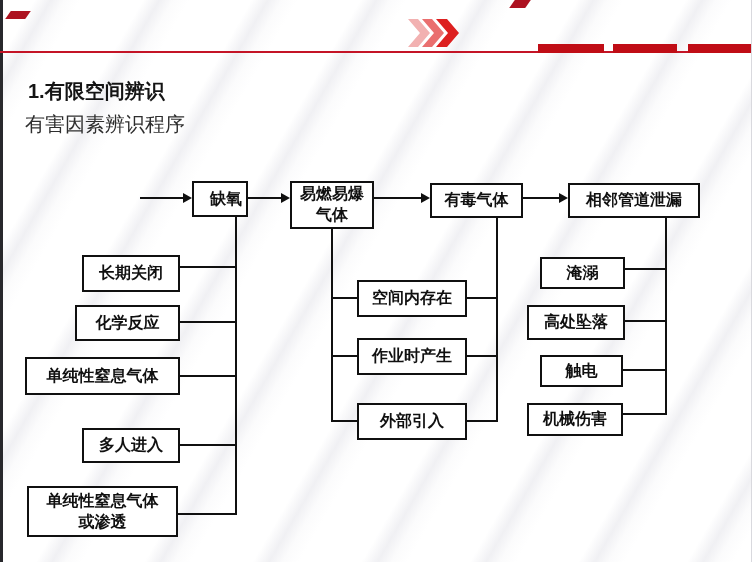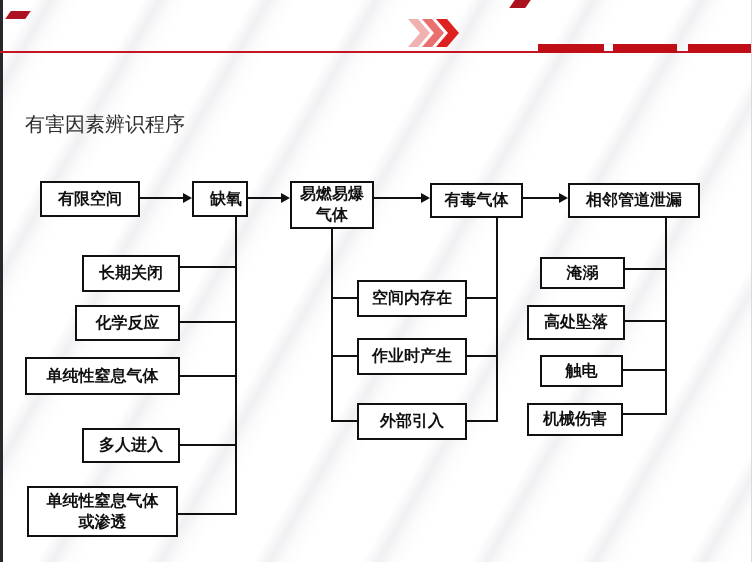--- a/index.html
+++ b/index.html
@@ -51,23 +51,23 @@
     <polygon points="16,0 26,0 38,14 26,28 16,28 28,14" fill="#ea6f6f"></polygon>
     <polygon points="30,0 41,0 53,14 41,28 30,28 42,14" fill="#dd2020"></polygon>
   </svg>
   <div class="red-rule"></div>
   <div class="red-bar bar1"></div>
   <div class="red-bar bar2"></div>
   <div class="red-bar bar3"></div>
   <div class="red-slash slash-left"></div>
   <div class="red-slash slash-right"></div>
 
+  <div class="heading">1.有限空间辨识</div>
   <div class="subheading">有害因素辨识程序</div>
 
-  <div class="fc-box" style="left:40px;top:181px;width:100px;height:36px;">有限空间</div>
   <div class="fc-box" style="left:192px;top:181px;width:56px;height:36px;padding-left:12px;">缺氧</div>
   <div class="fc-box" style="left:290px;top:181px;width:84px;height:48px;">易燃易爆
 气体</div>
   <div class="fc-box" style="left:430px;top:183px;width:93px;height:35px;">有毒气体</div>
   <div class="fc-box" style="left:568px;top:183px;width:132px;height:35px;">相邻管道泄漏</div>
 
   <div class="hline" style="left:140px;top:197px;width:43px;"></div>
   <span class="ah" style="left:183px;top:193px;"></span>
   <div class="hline" style="left:248px;top:197px;width:33px;"></div>
   <span class="ah" style="left:281px;top:193px;"></span>

